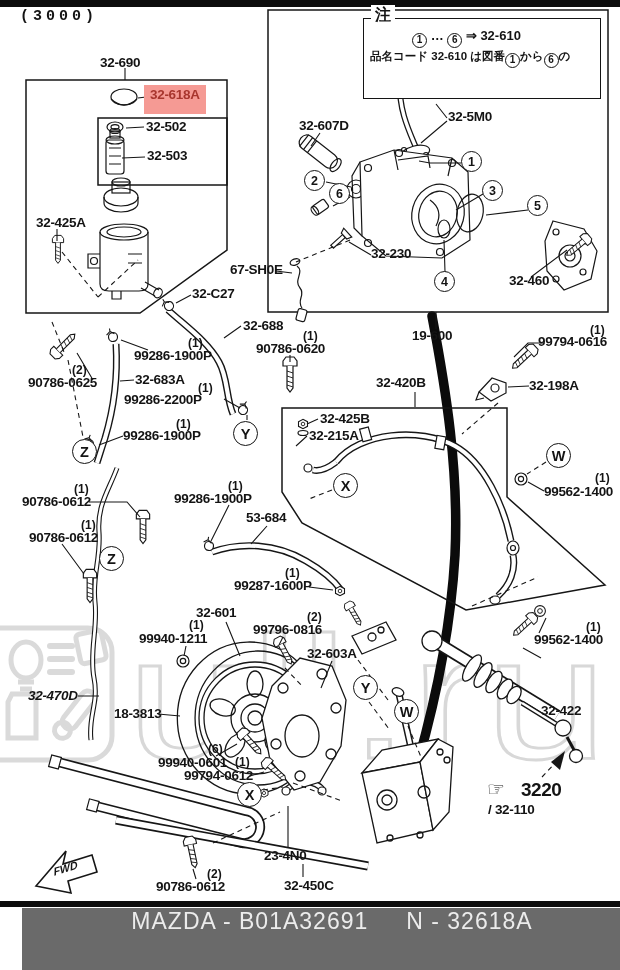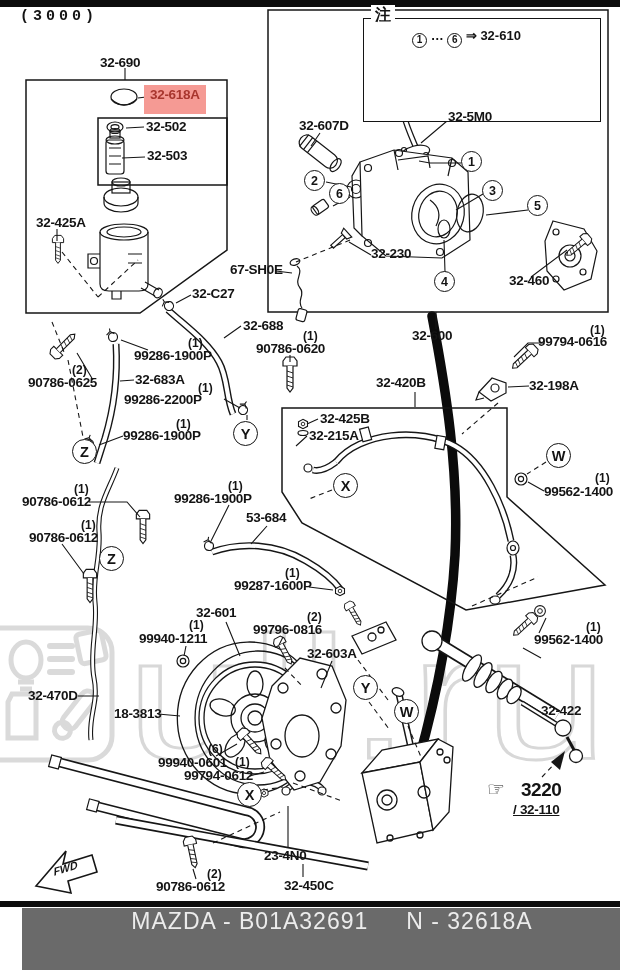--- a/index.html
+++ b/index.html
@@ -11,21 +11,21 @@
       letter-spacing:-0.3px;line-height:1;color:#141414;}
   .qty{position:absolute;white-space:nowrap;font-size:12px;font-weight:bold;line-height:1;}
   .hl{position:absolute;background:#f59a94;color:#a8362e;font-size:13.5px;font-weight:bold;
       line-height:1;padding:3px 6px 12px;letter-spacing:-0.3px;}
   .co{position:absolute;border:1.6px solid #141414;border-radius:50%;background:#fff;
       display:flex;align-items:center;justify-content:center;font-weight:bold;box-sizing:border-box;}
   .co-n{width:21px;height:21px;font-size:12.5px;}
   .co-l{width:25px;height:25px;font-size:14.5px;}
   #groupcode{position:absolute;left:20px;top:8px;font-family:"Liberation Mono",monospace;
       font-weight:bold;font-size:15px;letter-spacing:4px;}
-  #notebox{position:absolute;left:363px;top:18px;width:238px;height:104px;
+  #notebox{position:absolute;left:363px;top:18px;width:238px;height:81px;
       border:1.6px solid #141414;background:#fff;box-sizing:border-box;}
   #notetitle{position:absolute;left:371px;top:5px;background:#fff;padding:0 4px;
       font-size:16px;font-weight:bold;}
   .noteline{font-size:11.5px;font-weight:bold;line-height:1.45;padding:0 6px;}
   #noteline1{font-size:13px;padding-top:8px;padding-left:48px;}
   .ncirc{display:inline-flex;width:15px;height:15px;border:1.3px solid #141414;border-radius:50%;
       align-items:center;justify-content:center;font-size:10px;font-weight:bold;
       vertical-align:-3px;background:#fff;box-sizing:border-box;}
   #footer{position:absolute;left:0;top:908px;width:620px;height:62px;background:#6a6a6a;
       display:flex;align-items:flex-start;justify-content:center;gap:38px;
@@ -326,34 +326,37 @@
 
   <div id="groupcode">(3000)</div>
 
   <div id="notebox">
     <div id="noteline1" class="noteline">
       <span class="ncirc">1</span>
       <span>…</span>
       <span class="ncirc">6</span>
       <span>⇒ 32-610</span>
     </div>
+    <div class="noteline">
+      <span>品名コード 32-610 は図番</span><span class="ncirc">1</span><span>から</span><span class="ncirc">6</span><span>の</span>
+    </div>
   </div>
   <div id="notetitle">注</div>
 
   <div class="lb" style="left:100px;top:56px;">32-690</div>
   <div class="hl" style="left:144px;top:85px;">32-618A</div>
   <div class="lb" style="left:146px;top:120px;">32-502</div>
   <div class="lb" style="left:147px;top:149px;">32-503</div>
   <div class="lb" style="left:36px;top:216px;">32-425A</div>
   <div class="lb" style="left:230px;top:263px;">67-SH0E</div>
   <div class="lb" style="left:192px;top:287px;">32-C27</div>
   <div class="lb" style="left:243px;top:319px;">32-688</div>
   <div class="qty" style="left:303px;top:330px;">(1)</div>
   <div class="lb" style="left:256px;top:342px;">90786-0620</div>
-  <div class="lb" style="left:412px;top:329px;">32-600</div>
+  <div class="lb" style="left:412px;top:329px;">19-600</div>
   <div class="lb" style="left:299px;top:119px;">32-607D</div>
   <div class="lb" style="left:448px;top:110px;">32-5M0</div>
   <div class="lb" style="left:371px;top:247px;">32-230</div>
   <div class="lb" style="left:509px;top:274px;">32-460</div>
   <div class="qty" style="left:72px;top:364px;">(2)</div>
   <div class="lb" style="left:28px;top:376px;">90786-0625</div>
   <div class="qty" style="left:188px;top:337px;">(1)</div>
   <div class="lb" style="left:134px;top:349px;">99286-1900P</div>
   <div class="lb" style="left:135px;top:373px;">32-683A</div>
   <div class="qty" style="left:198px;top:382px;">(1)</div>
@@ -376,31 +379,31 @@
   <div class="lb" style="left:29px;top:531px;">90786-0612</div>
   <div class="lb" style="left:246px;top:511px;">53-684</div>
   <div class="qty" style="left:285px;top:567px;">(1)</div>
   <div class="lb" style="left:234px;top:579px;">99287-1600P</div>
   <div class="lb" style="left:196px;top:606px;">32-601</div>
   <div class="qty" style="left:189px;top:619px;">(1)</div>
   <div class="lb" style="left:139px;top:632px;">99940-1211</div>
   <div class="qty" style="left:307px;top:611px;">(2)</div>
   <div class="lb" style="left:253px;top:623px;">99796-0816</div>
   <div class="lb" style="left:307px;top:647px;">32-603A</div>
-  <div class="lb" style="left:28px;top:689px;">32-470D</div>
+  <div class="lb" style="left:28px;top:689px;font-style:italic;">32-470D</div>
   <div class="lb" style="left:114px;top:707px;">18-3813</div>
   <div class="qty" style="left:208px;top:743px;">(6)</div>
   <div class="lb" style="left:158px;top:756px;">99940-0601</div>
   <div class="qty" style="left:235px;top:756px;">(1)</div>
   <div class="lb" style="left:184px;top:769px;">99794-0612</div>
   <div class="qty" style="left:586px;top:621px;">(1)</div>
   <div class="lb" style="left:534px;top:633px;">99562-1400</div>
   <div class="lb" style="left:541px;top:681px;margin-top:23px;">32-422</div>
   <div id="bigNum">3220</div>
-  <div class="lb" style="left:513px;top:803px;text-decoration:underline;">/ 32-110</div>
+  <div class="lb" style="left:488px;top:803px;">/ 32-110</div>
   <div class="lb" style="left:264px;top:849px;">23-4N0</div>
   <div class="lb" style="left:284px;top:879px;">32-450C</div>
   <div class="qty" style="left:207px;top:868px;">(2)</div>
   <div class="lb" style="left:156px;top:880px;">90786-0612</div>
 
   <div class="co co-n" style="left:461px;top:151px;">1</div>
   <div class="co co-n" style="left:304px;top:170px;">2</div>
   <div class="co co-n" style="left:482px;top:180px;">3</div>
   <div class="co co-n" style="left:434px;top:271px;">4</div>
   <div class="co co-n" style="left:527px;top:195px;">5</div>

